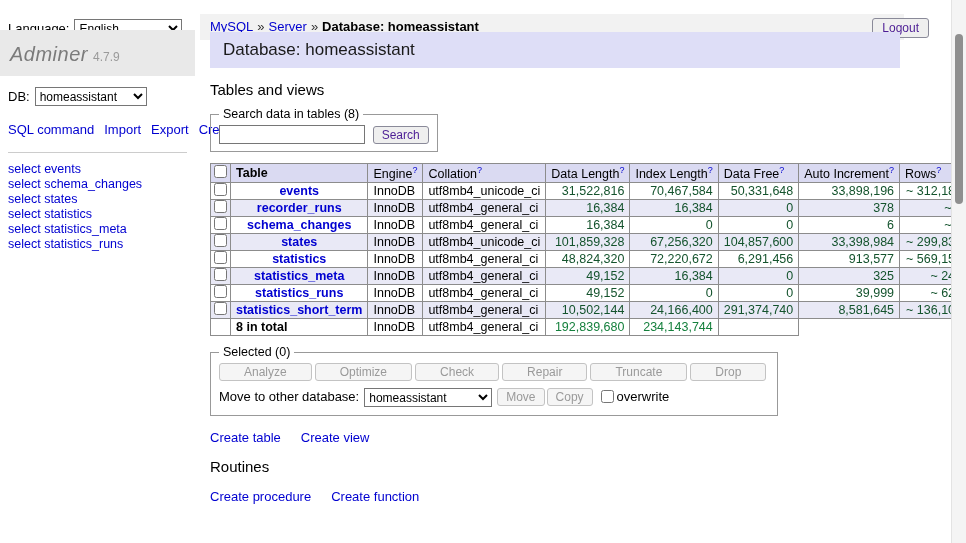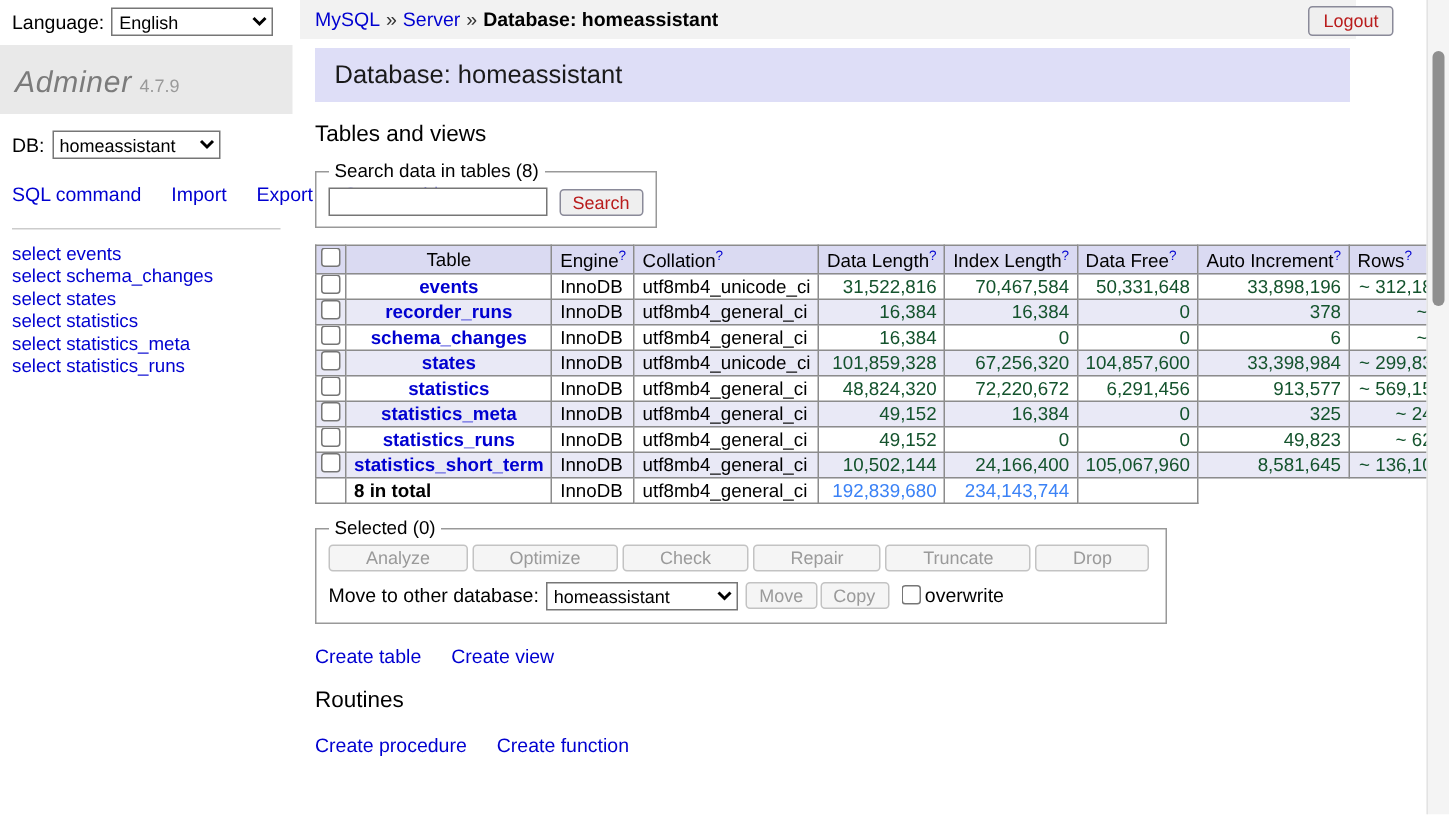--- a/index.html
+++ b/index.html
@@ -1,24 +1,24 @@
 <!DOCTYPE html>
 <html><head>
 <meta charset="utf-8">
 <style>
   *{margin:0;padding:0;box-sizing:border-box}
   body{width:966px;height:543px;position:relative;overflow:hidden;background:#fff;
        font-family:"Liberation Sans","DejaVu Sans",sans-serif;font-size:13px;color:#000}
   a{color:#0000d0;text-decoration:none;cursor:pointer}
   select{font-family:inherit;font-size:12px;height:19px;border:1px solid #767676;background:#fff}
-  .btn{font-family:inherit;font-size:12px;padding:2px 9px;border:1px solid #8a8a99;border-radius:3px;background:#efefef;cursor:pointer;color:#b91c1c}
+  .btn{font-family:inherit;font-size:12px;padding:2px 9px;border:1px solid #8a8a99;border-radius:3px;background:#efefef;cursor:pointer;color:#4c1d95}
   .btn:disabled{color:#9a9a9a;border-color:#c3c3c3;background:#f5f5f5}
 
   
-  .topbar{position:absolute;top:0;left:0;width:951px;height:28px;background:#fff}
+  .topbar{position:absolute;top:14px;left:0;width:951px;height:28px;background:#fff}
   .lang{position:absolute;left:8px;top:5px;white-space:nowrap}
   .lang label{margin-right:5px}
   .lang select{width:108px}
   .breadcrumb{position:absolute;left:200px;top:0;width:704px;height:26px;background:#f2f2f2;
               line-height:26px;padding-left:10px}
   .breadcrumb .sep{color:#333;margin:0 4px}
   .breadcrumb .current{font-weight:bold}
   .logout-wrap{position:absolute;right:22px;top:4px}
 
   
@@ -27,50 +27,50 @@
 
   
   .sidebar{position:absolute;top:28px;left:0;width:195px;bottom:0}
   .logo{background:#e9e9e9;padding:7px 10px 8px;margin-top:2px;font-weight:normal}
   .logo .brand{font-size:20px;font-style:italic;color:#7b7b7b;letter-spacing:.5px}
   .logo .ver{font-size:12px;color:#9a9a9a;margin-left:5px;font-style:normal}
   .side-pad{padding:11px 8px 0}
   .dbrow label{margin-right:5px}
   .dbrow select{width:112px}
   .sidelinks{margin-top:15px;width:162px;line-height:1.45}
-  .sidelinks a{margin-right:20px;white-space:nowrap}
+  .sidelinks a{margin-right:10px;white-space:nowrap}
   .tablelist{margin-top:12px;border-top:1px solid #ccc;padding-top:9px}
   .tablelist a{display:block;line-height:15px;white-space:nowrap;font-size:12.5px}
 
   
   .main{position:absolute;left:210px;top:28px;width:706px}
   h2{margin-top:4px;background:#dedef7;padding:8px 13px;font-size:17px;font-weight:normal;color:#1a1a1a;width:690px}
   .linkrow{margin-top:14px}
   .linkrow a{margin-right:20px}
   h3{margin-top:13px;font-size:15px;font-weight:normal}
   fieldset{display:block;width:max-content;border:1px solid #999;margin-top:9px;padding:4px 8px 7px}
   legend{font-size:12.5px;padding:0 4px}
   .search-input{width:146px;height:19px;border:1px solid #767676;font-size:12px;font-family:inherit;vertical-align:middle;padding:1px 3px}
   .search-btn{margin-left:4px;vertical-align:middle;padding:1px 8px}
 
   
   table{border-collapse:collapse;margin-top:11px;font-size:12.5px}
   th,td{border:1px solid #8c8c8c;padding:1px 5px;height:17px;white-space:nowrap}
   thead th{background:#dadaf2;font-weight:normal;text-align:left}
-  thead th.col-first{font-weight:normal;text-align:center;min-width:112px}
+  thead th.col-first{font-weight:bold;text-align:left;min-width:112px}
   sup.help{color:#0000d0;font-size:9px;cursor:pointer}
   td.chk,th.chk{width:16px;text-align:center;padding:0 3px}
   tbody th.name{text-align:center}
   tbody th.name a{font-weight:bold}
   td.num{text-align:right;min-width:68px}
   td.num a{color:#14532d}
   td.plain{color:#000}
   tr.shaded td,tr.shaded th{background:#e9e9f6}
   .total-row th.name{text-align:left;font-weight:bold}
-  .total-row td.num{color:#3b82f6}
+  .total-row td.num{color:#15803d}
 
   
   .sel-fieldset{min-width:392px;padding-bottom:8px}
   .btnrow .btn{margin-right:3px;padding:1px 24px}
   .moverow{margin-top:7px}
   .moverow .ml{margin-right:5px}
   .moverow select{width:128px;margin-right:5px;vertical-align:middle}
   .moverow .btn{padding:1px 8px;margin-right:2px}
   .ovr{margin-left:6px;white-space:nowrap}
   .ovr input{vertical-align:-2px;margin-right:3px}
@@ -204,31 +204,31 @@
           <td class="num"><a>~ 244</a></td>
         </tr>
         <tr>
           <td class="chk"><input type="checkbox" style=""></td>
           <th class="name"><a>statistics_runs</a></th>
           <td class="plain">InnoDB</td>
           <td class="plain">utf8mb4_general_ci</td>
           <td class="num"><a>49,152</a></td>
           <td class="num"><a>0</a></td>
           <td class="num"><a>0</a></td>
-          <td class="num"><a>49,823</a></td>
+          <td class="num"><a>39,999</a></td>
           <td class="num"><a>~ 628</a></td>
         </tr>
         <tr class="shaded">
           <td class="chk"><input type="checkbox" style=""></td>
           <th class="name"><a>statistics_short_term</a></th>
           <td class="plain">InnoDB</td>
           <td class="plain">utf8mb4_general_ci</td>
           <td class="num"><a>10,502,144</a></td>
           <td class="num"><a>24,166,400</a></td>
-          <td class="num"><a>105,067,960</a></td>
+          <td class="num"><a>291,374,740</a></td>
           <td class="num"><a>8,581,645</a></td>
           <td class="num"><a>~ 136,108</a></td>
         </tr>
       </tbody>
     <tfoot>
       <tr class="total-row">
         <td class="chk"></td>
         <th class="name">8 in total</th>
         <td class="plain">InnoDB</td>
         <td class="plain">utf8mb4_general_ci</td>

